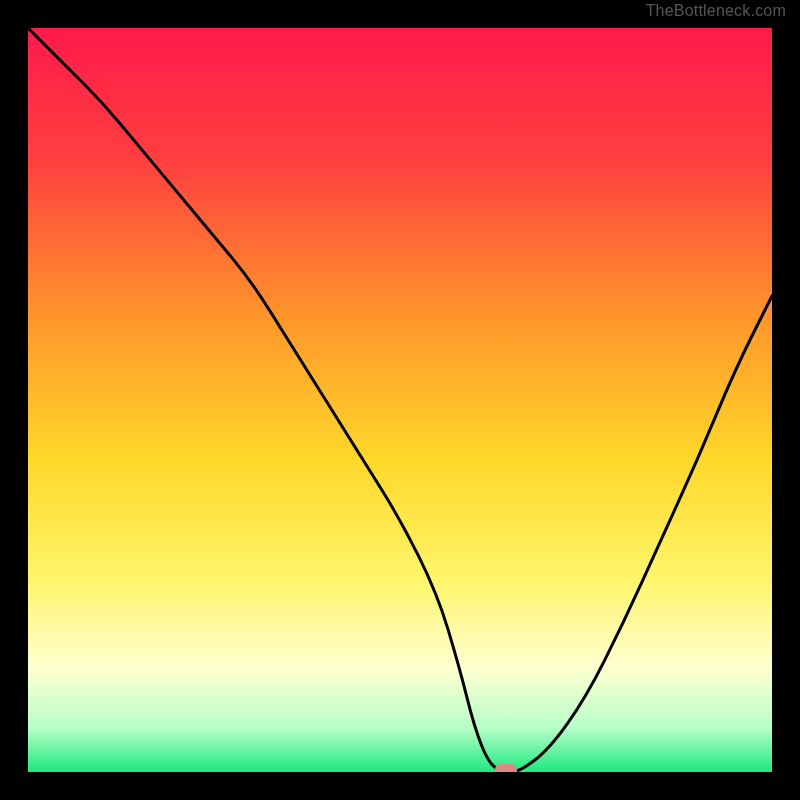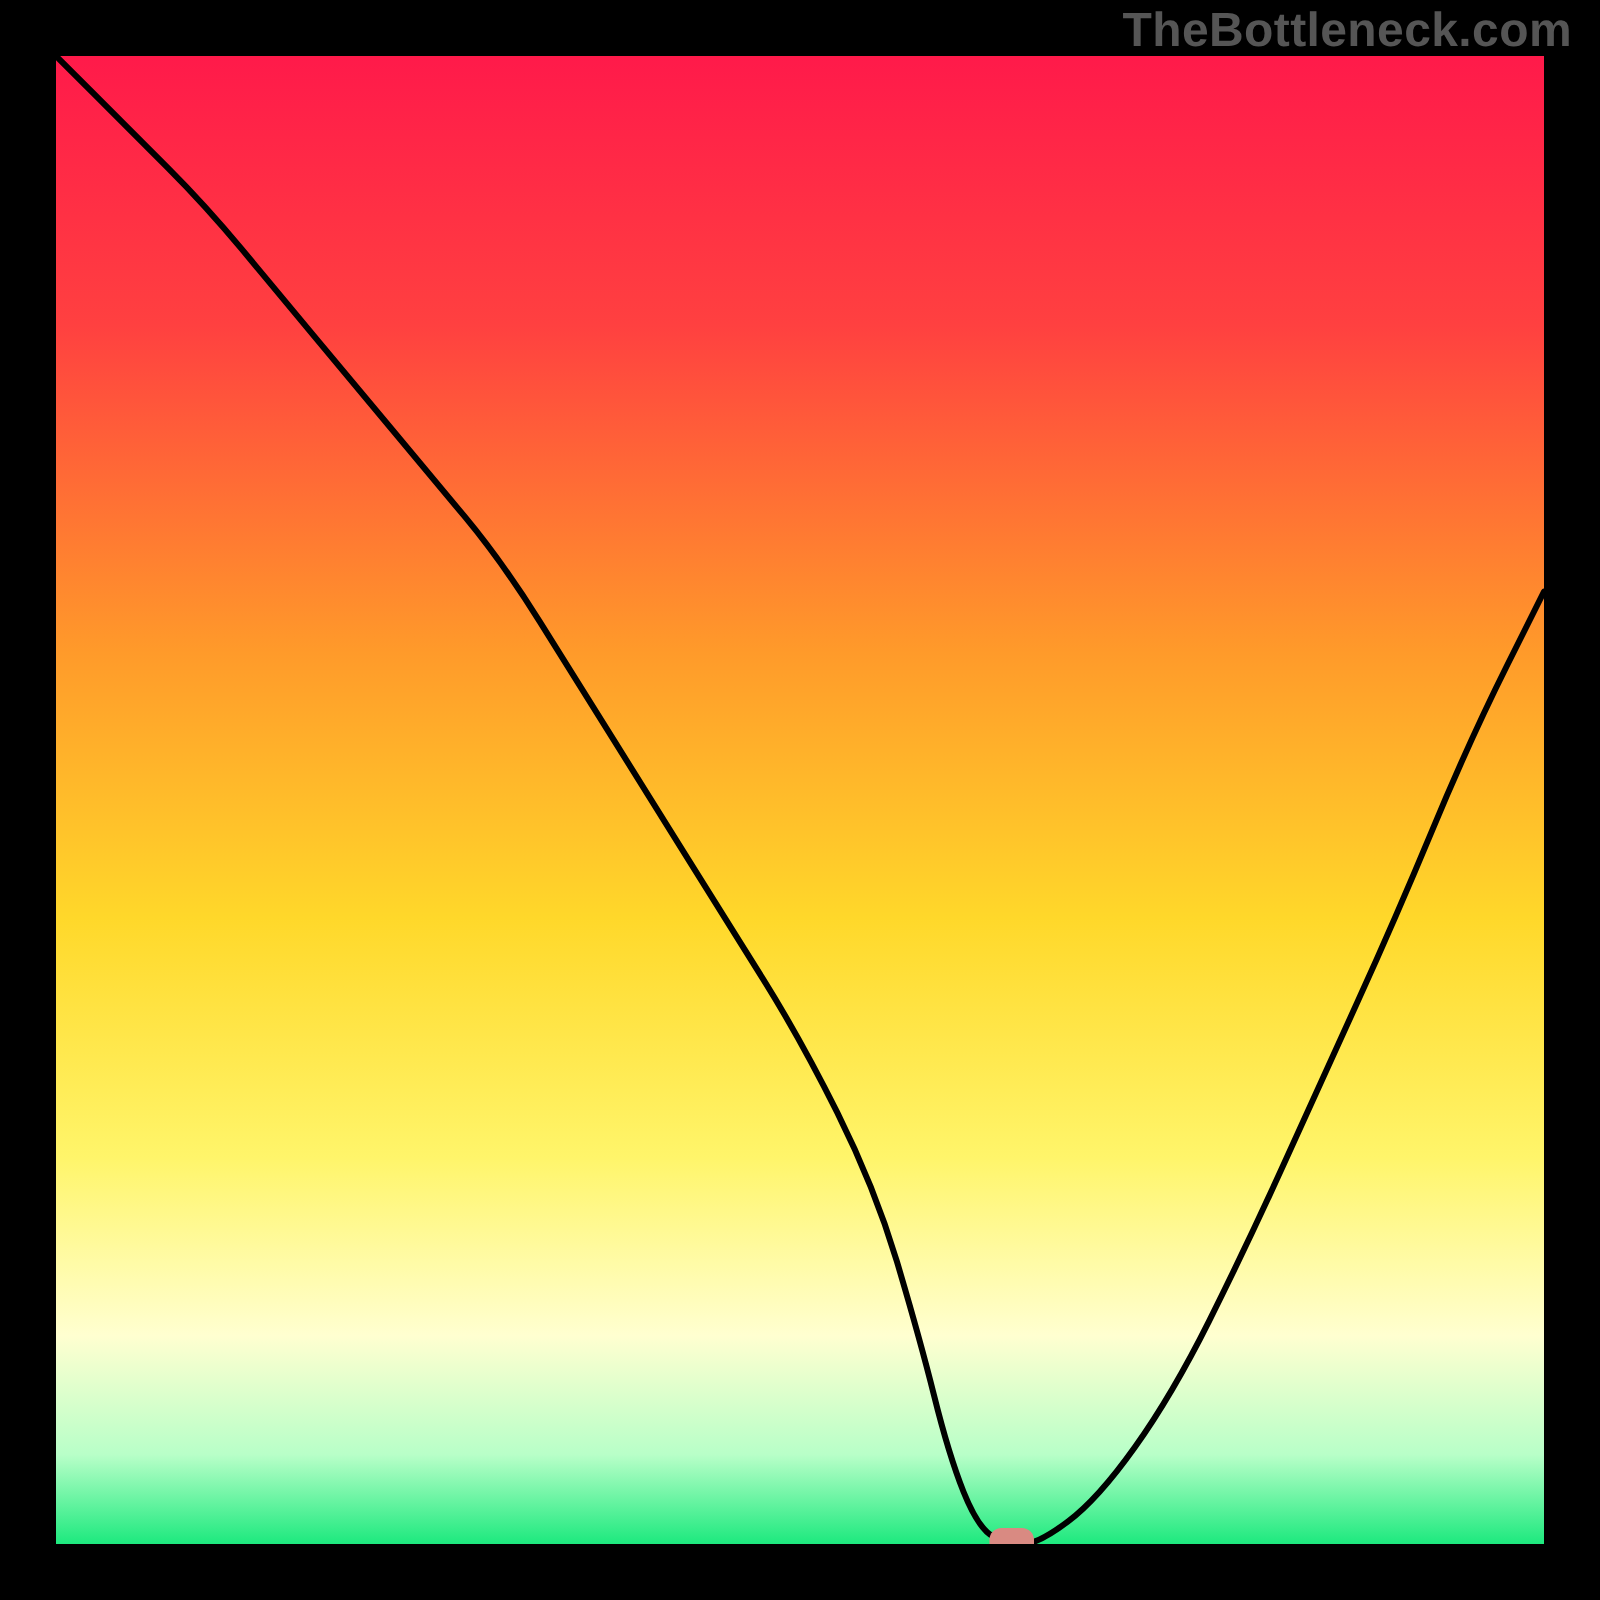--- a/index.html
+++ b/index.html
@@ -15,22 +15,22 @@
     width: 800px;
     height: 800px;
     background: #000;
     position: relative;
   }
   .watermark {
     position: absolute;
     top: 2px;
     right: 14px;
     color: #555;
-    font-size: 24px;
-    font-weight: 700;
+    font-size: 16px;
+    font-weight: 400;
     letter-spacing: 0.2px;
     text-align: right;
   }
   .plot {
     position: absolute;
     left: 28px;
     top: 28px;
     width: 744px;
     height: 744px;
     border: none;

